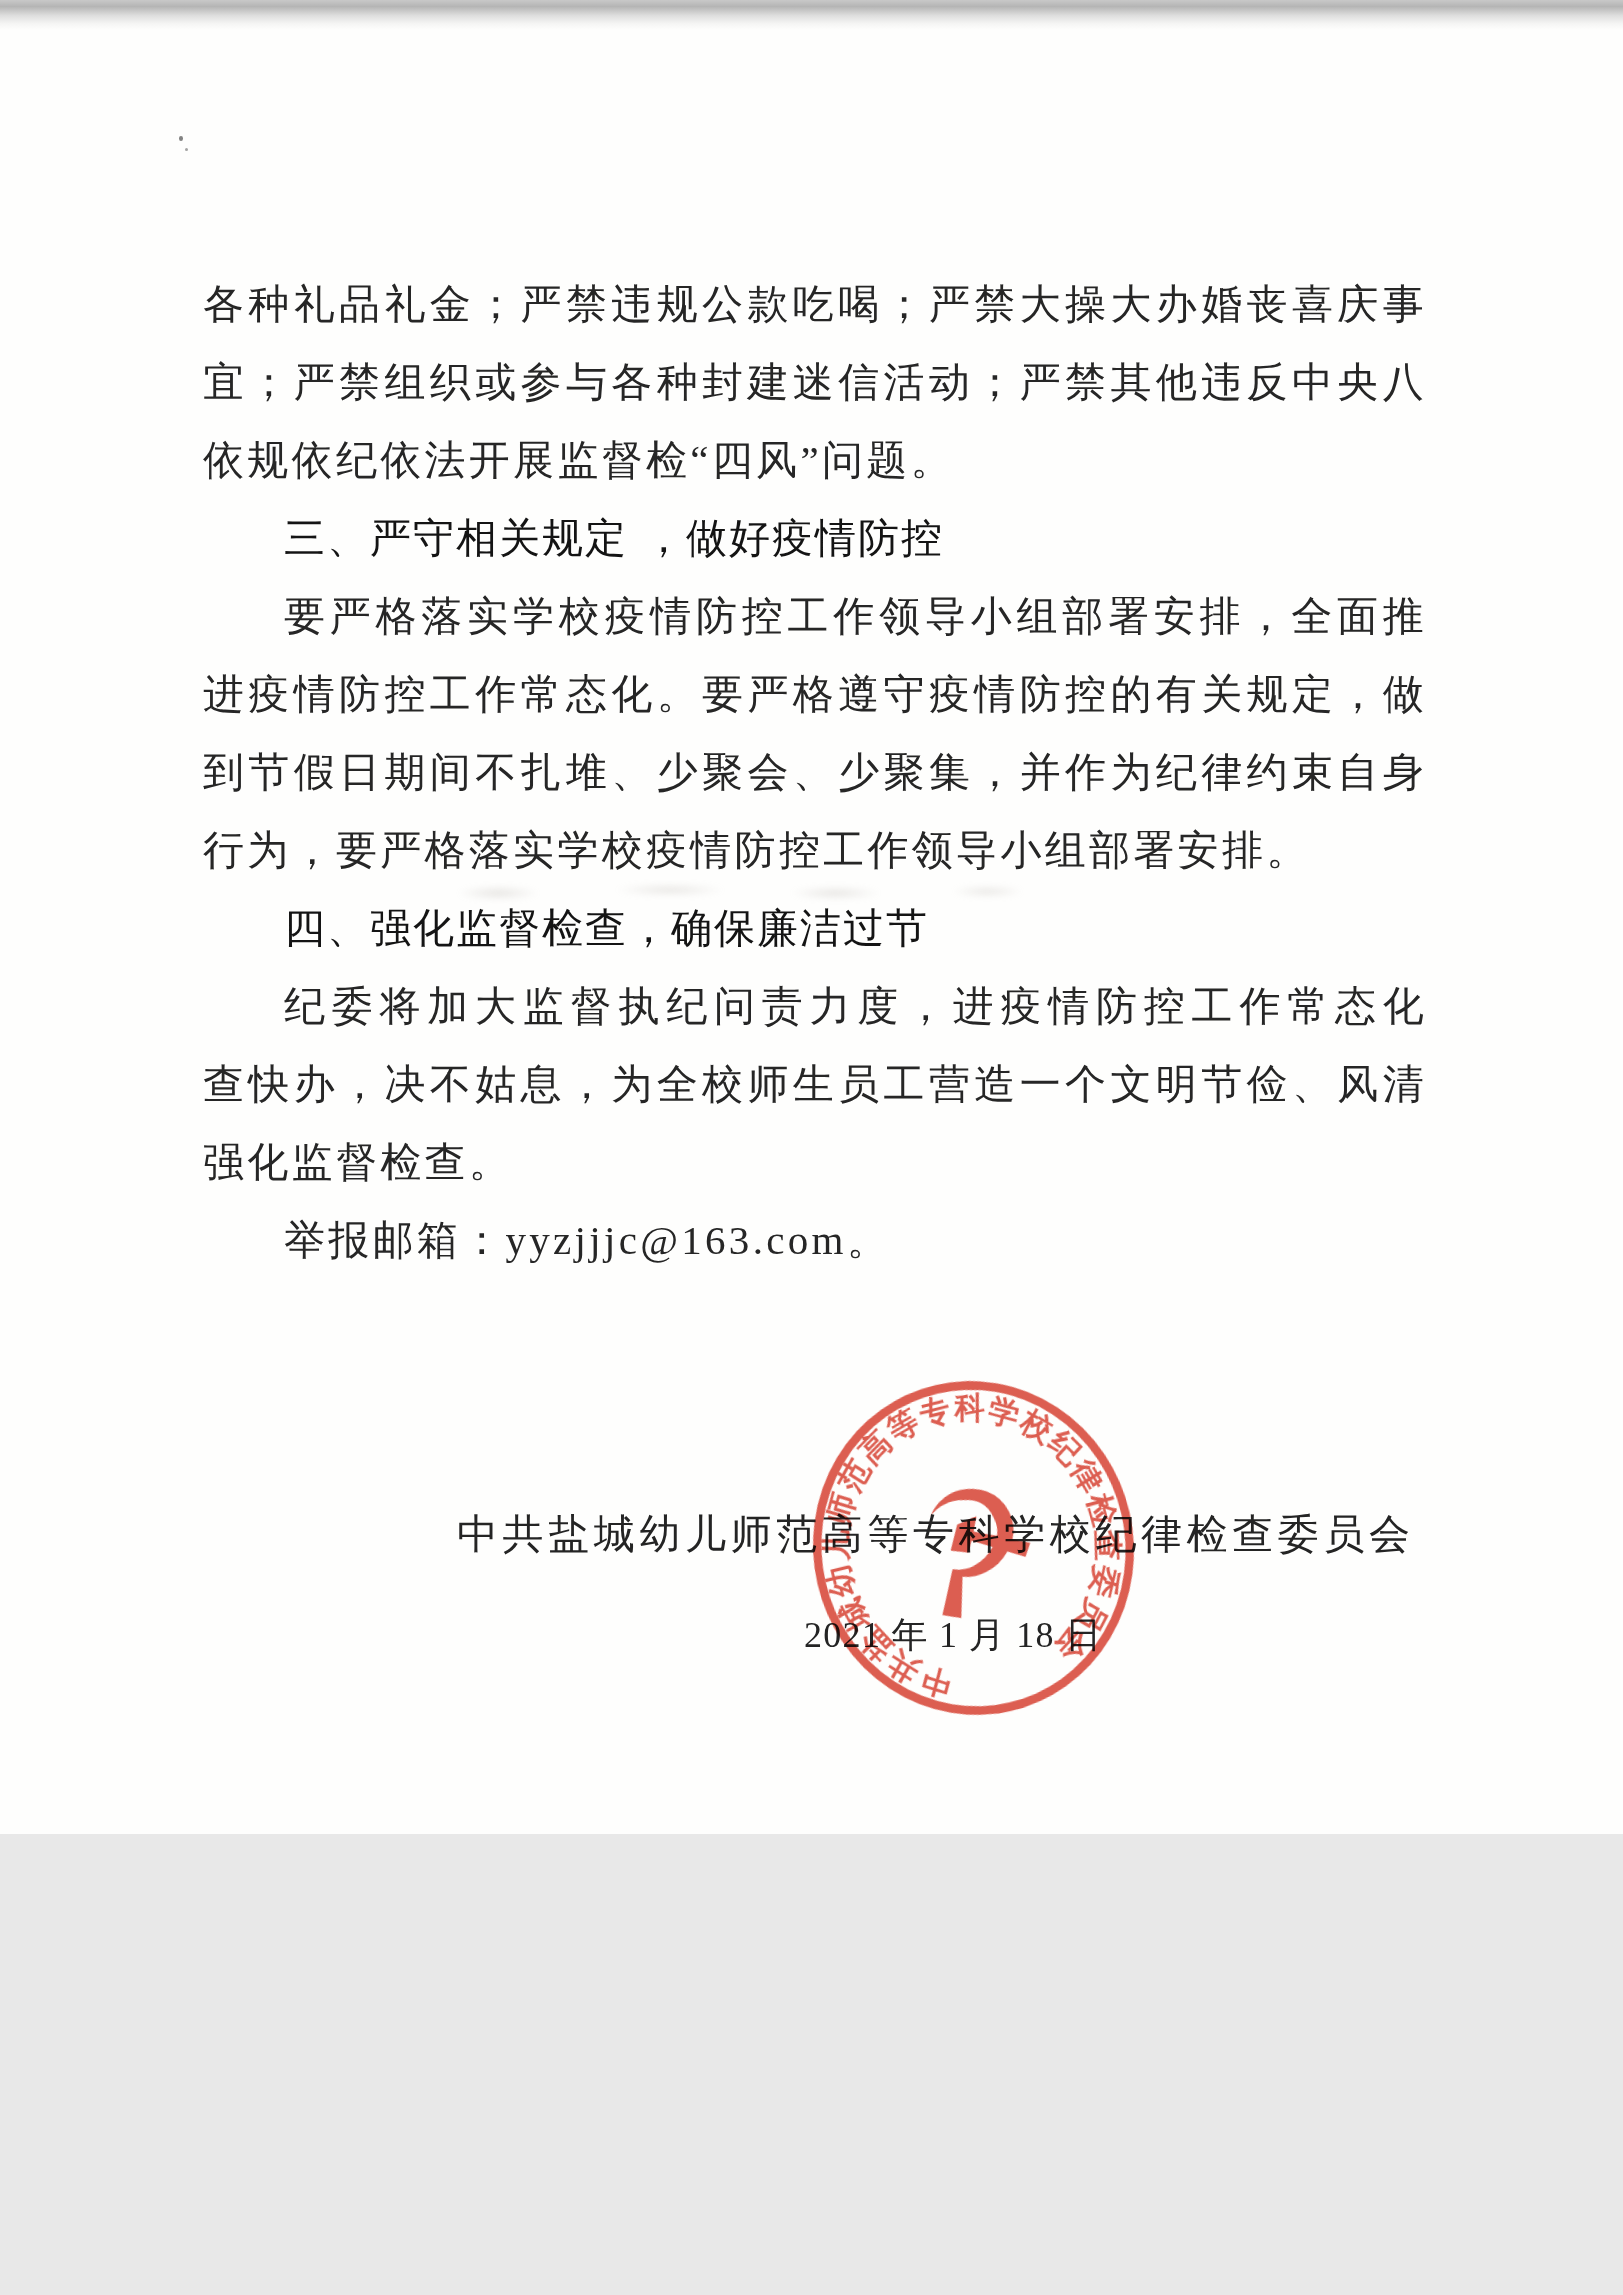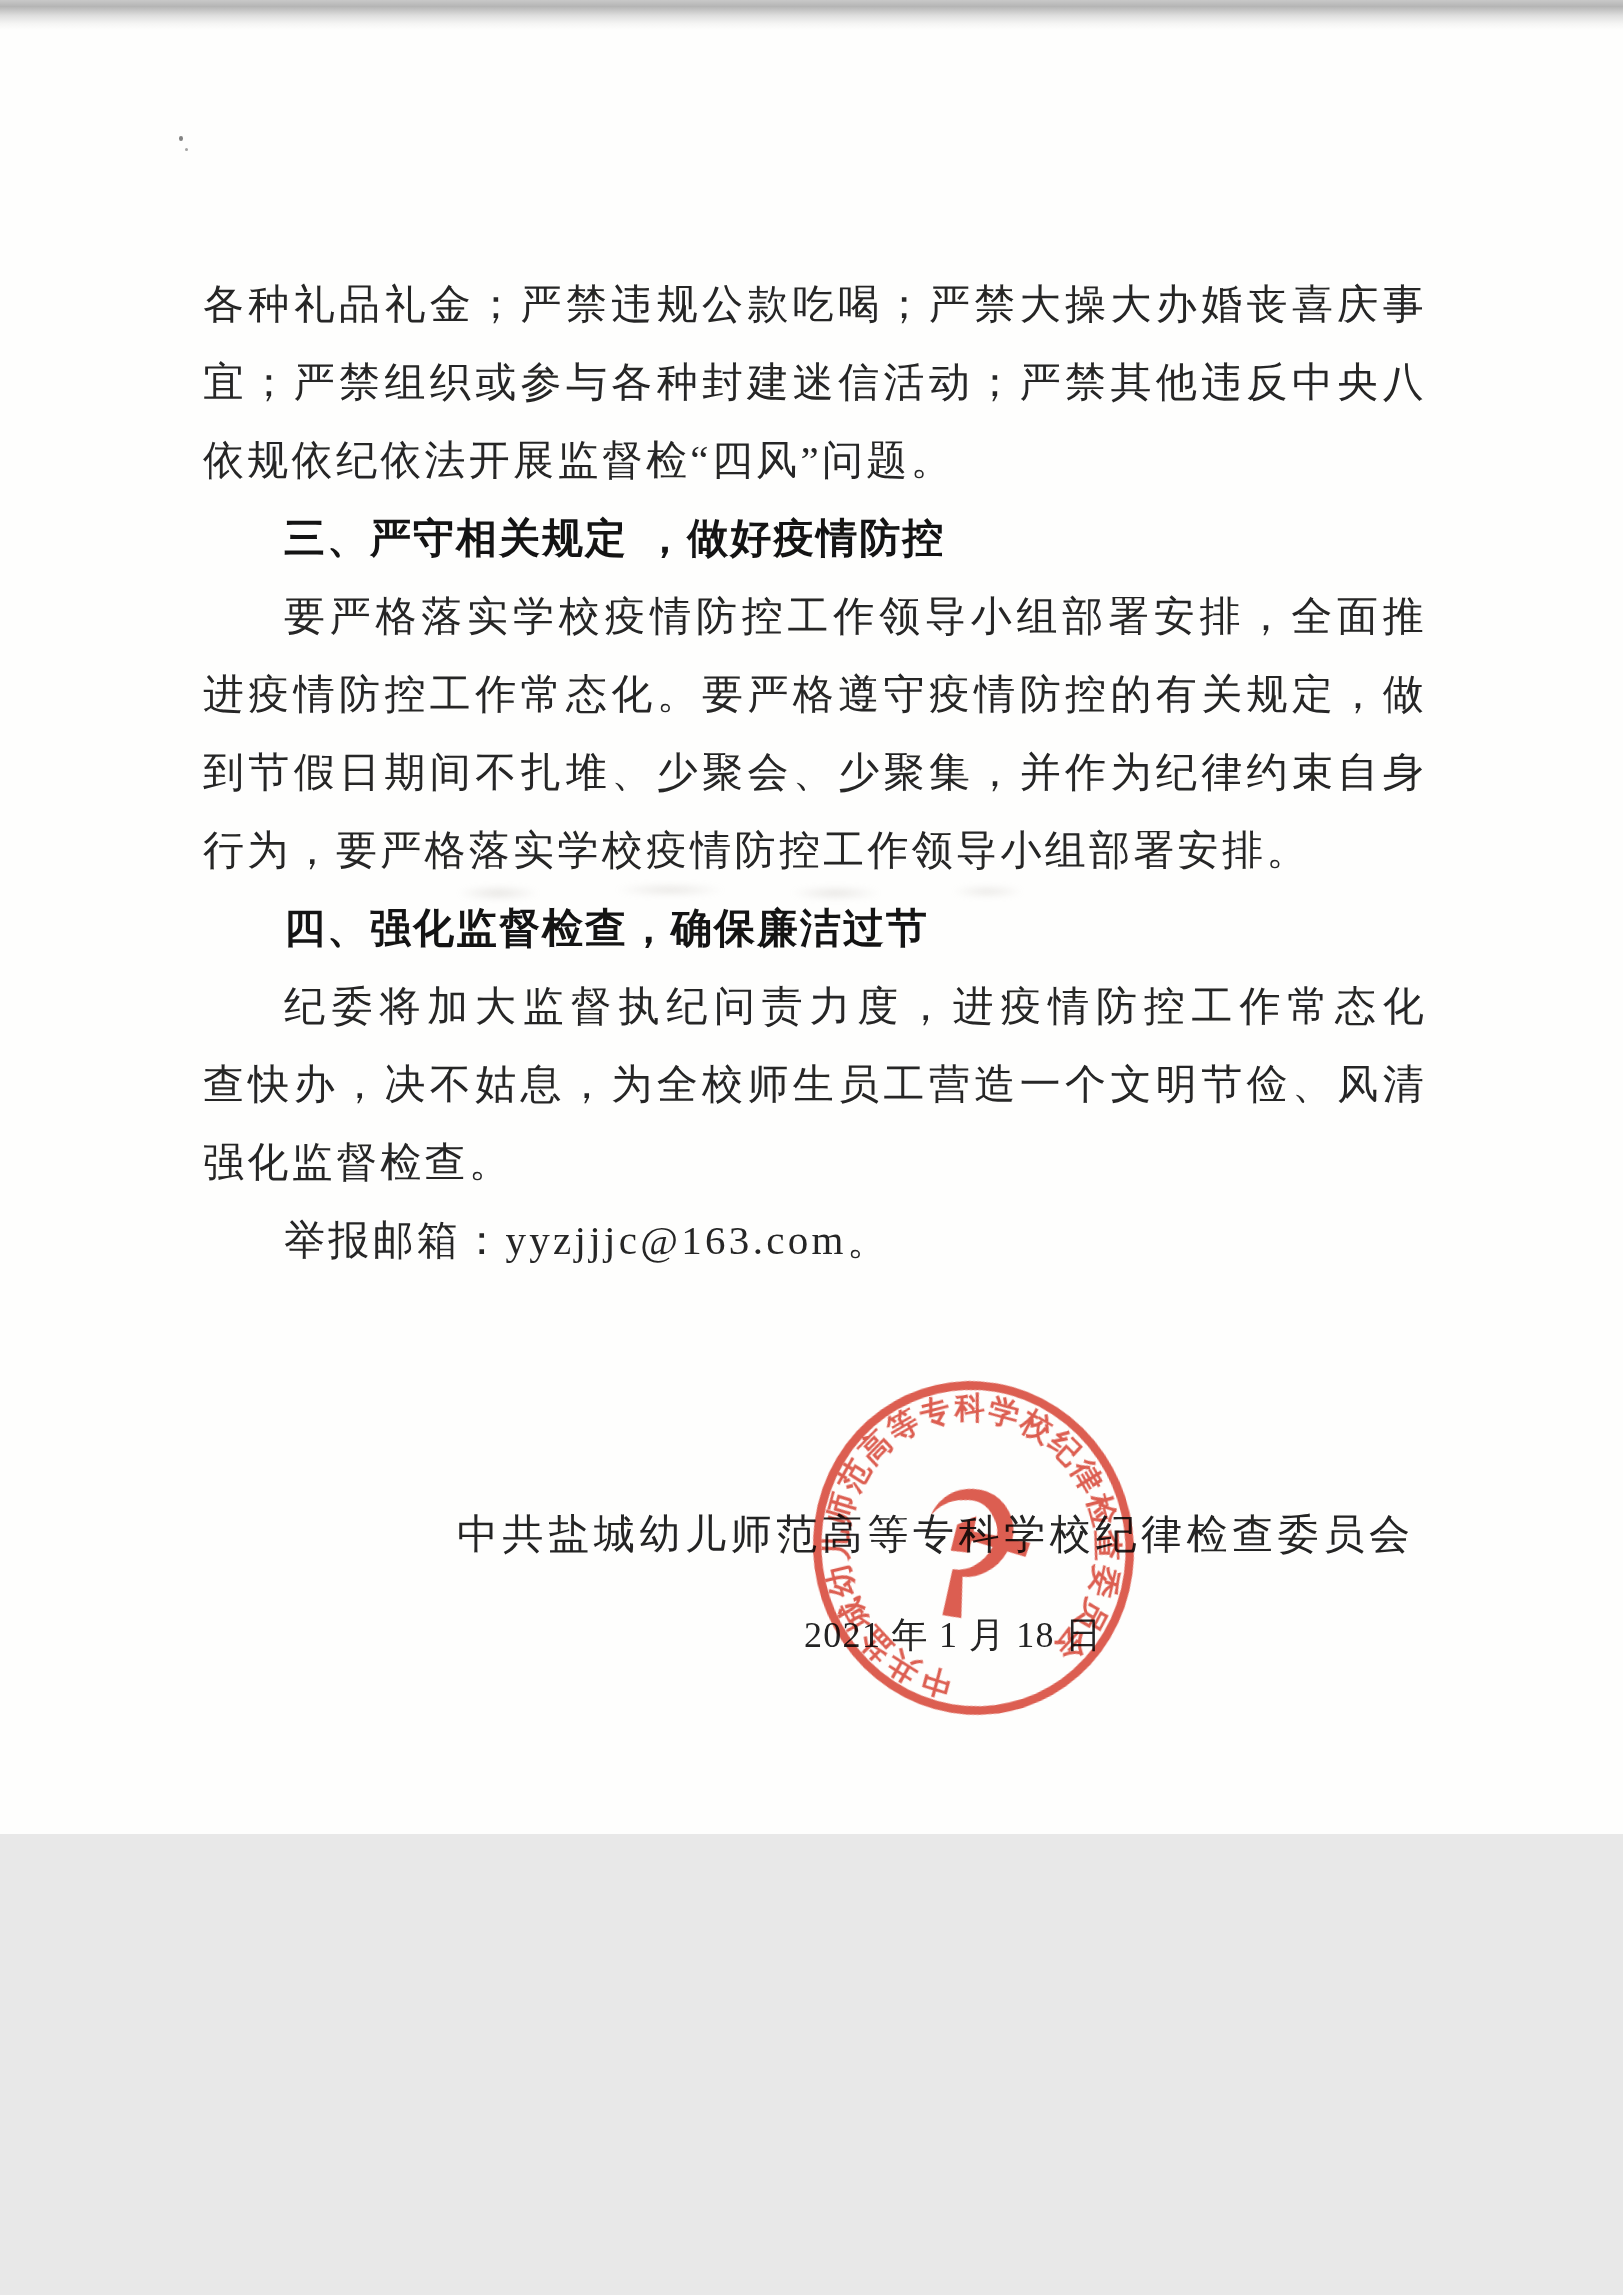--- a/index.html
+++ b/index.html
@@ -46,21 +46,21 @@
   }
   .line.justify{
     white-space:normal;
     text-align:justify;
     text-align-last:justify;
     -moz-text-align-last:justify;
   }
   .line.indent{padding-left:81px;}
   .line.heading{
     font-family:"DejaVu Sans","Liberation Sans",sans-serif;
-    font-weight:700;color:#141414;letter-spacing:2px;
+    font-weight:400;color:#141414;letter-spacing:2px;
   }
 
   .signature{
     position:absolute;left:457px;top:1511px;width:969px;
     font-size:41px;letter-spacing:4.6px;line-height:46px;
     color:#242424;white-space:nowrap;
   }
   .date{
     position:absolute;left:804px;top:1594px;width:367px;
     font-size:36px;letter-spacing:1.3px;line-height:45px;

